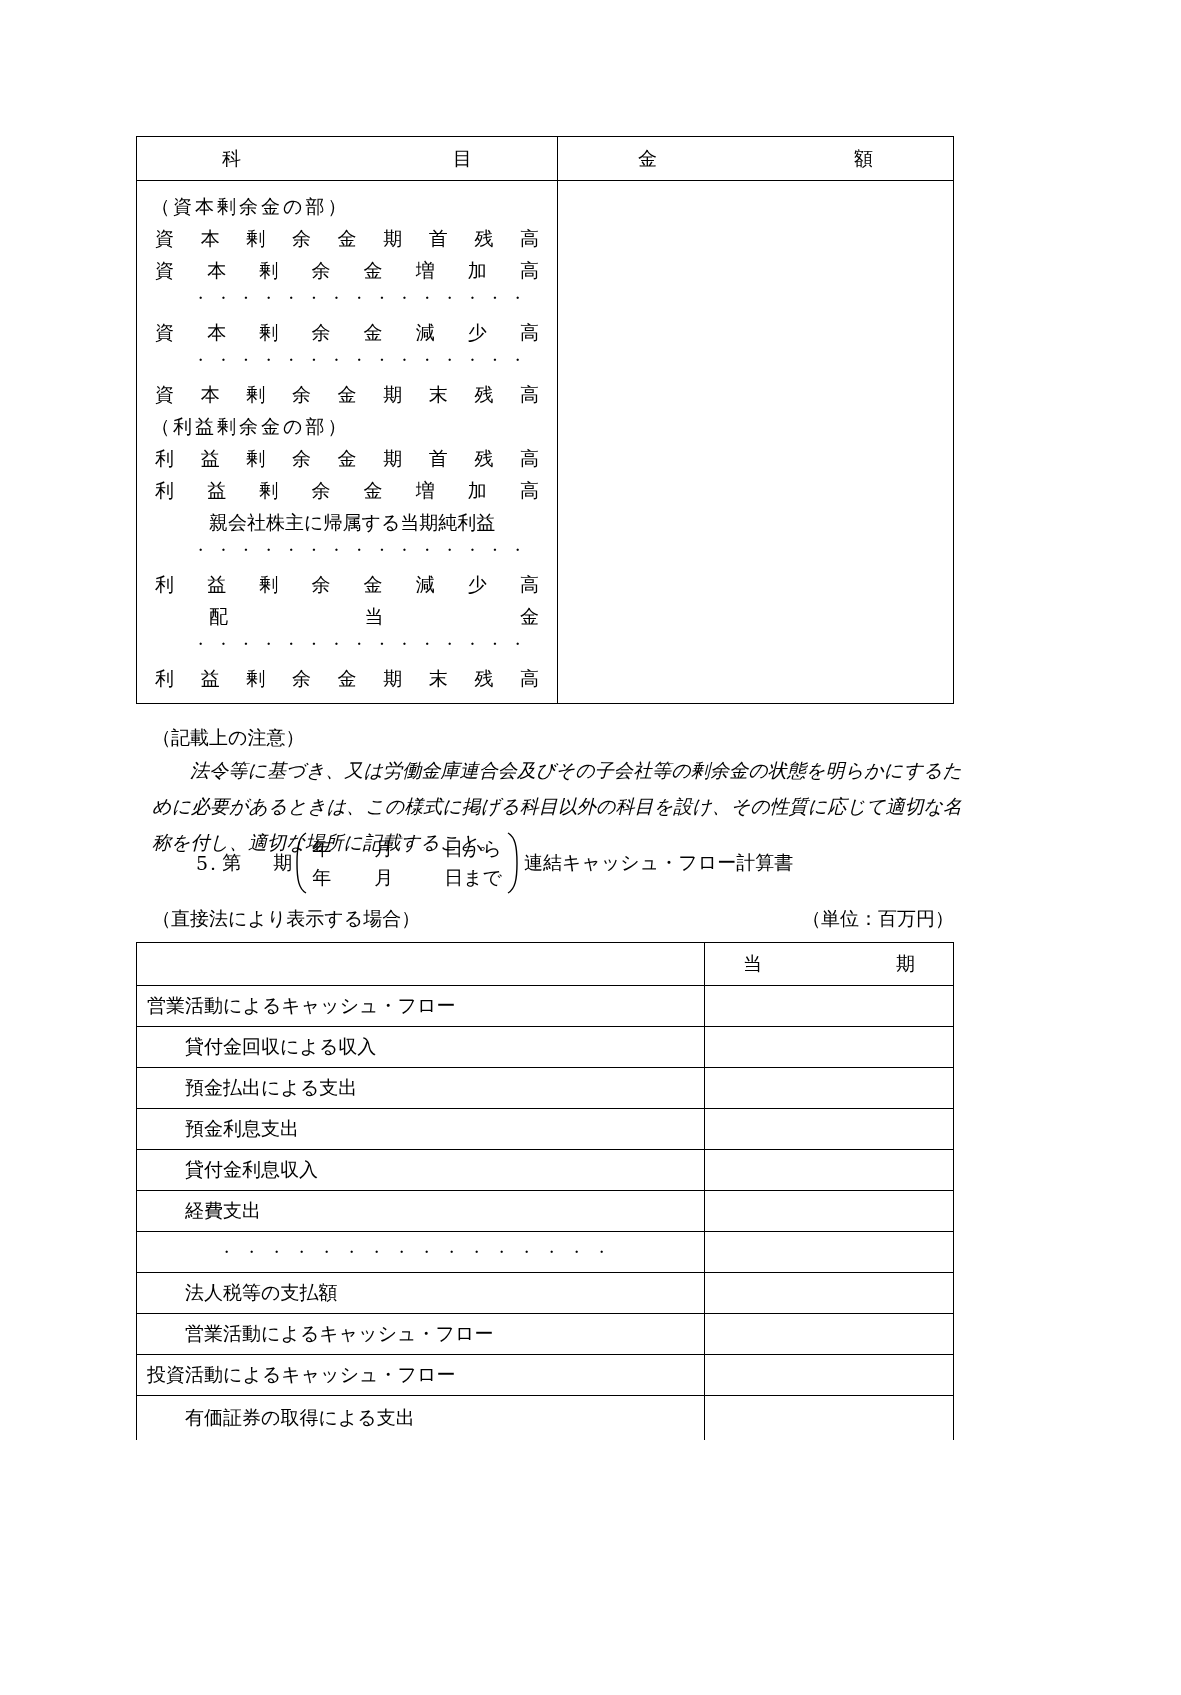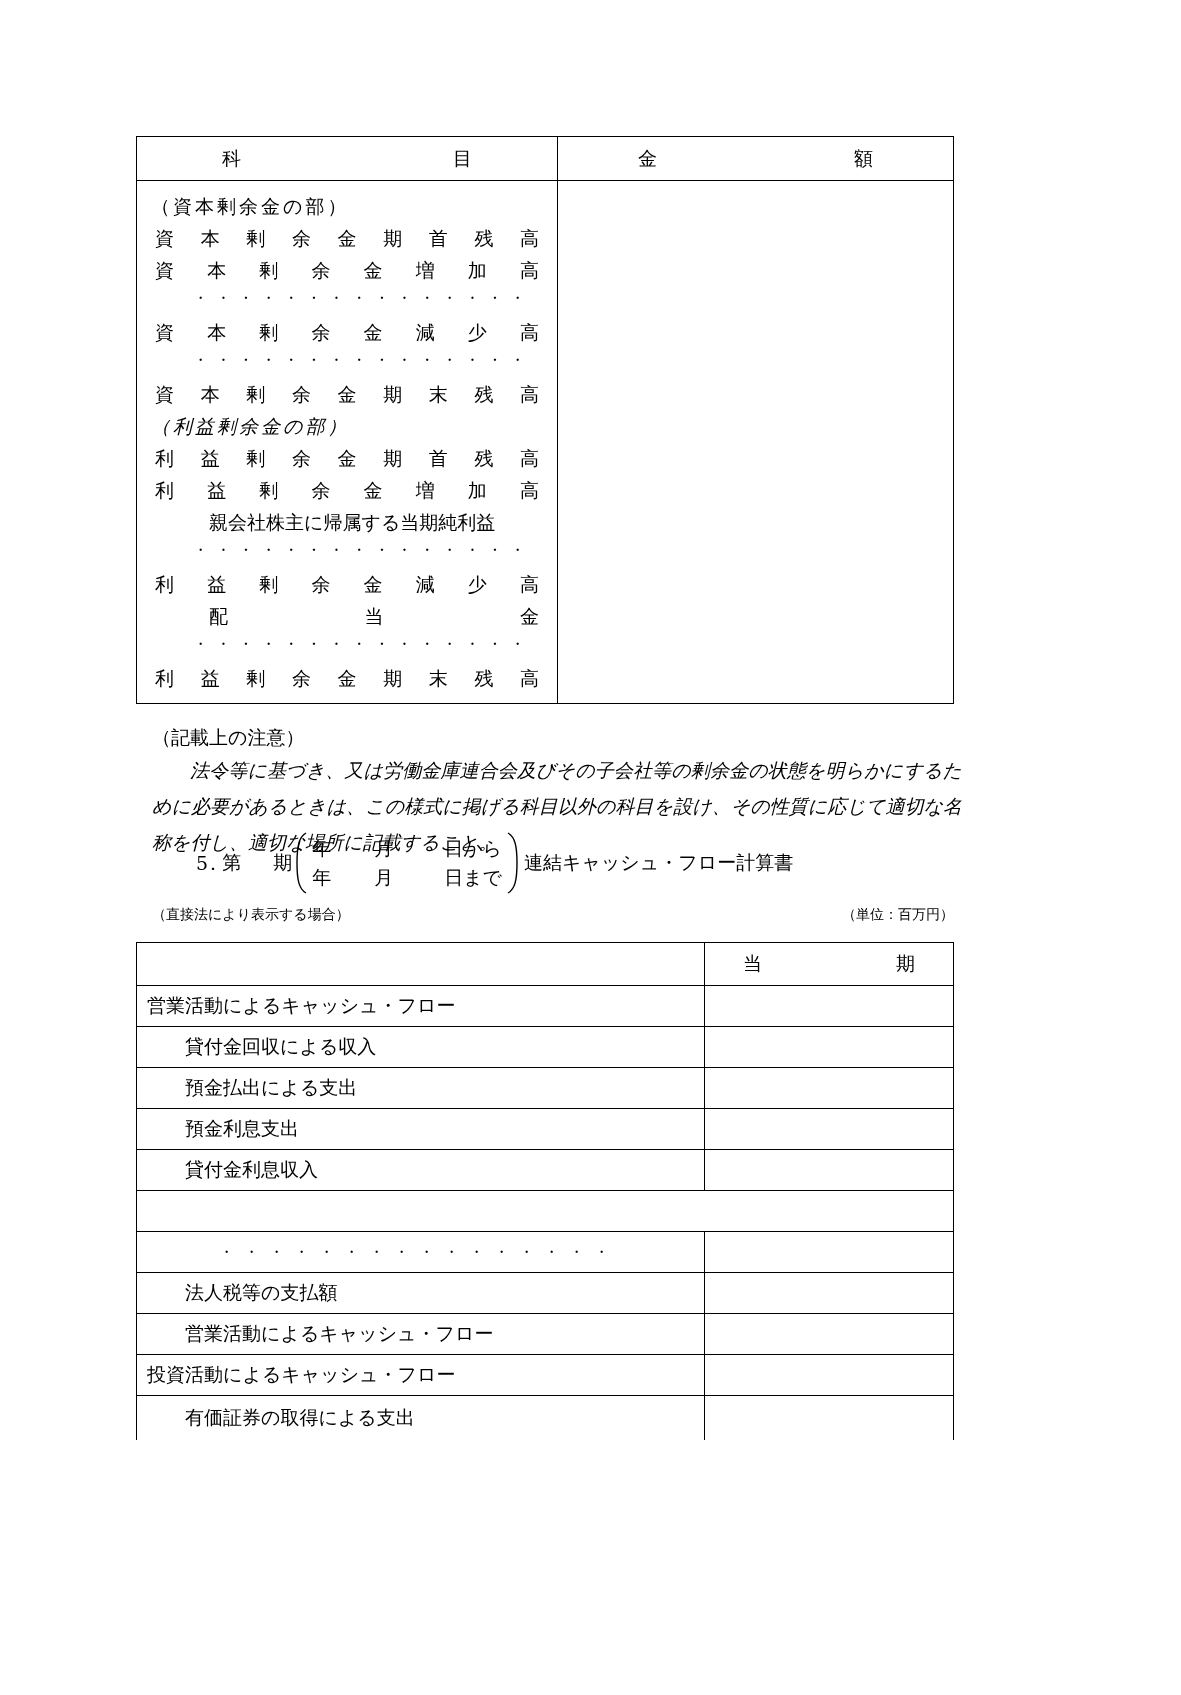--- a/index.html
+++ b/index.html
@@ -156,21 +156,21 @@
   .sec5-title { font-size: 19px; margin-left: 2px; }
 
   
   .cap-row {
     position: absolute;
     left: 152px;
     top: 906px;
     width: 802px;
     display: flex;
     justify-content: space-between;
-    font-size: 14px;
+    font-size: 19px;
   }
 
   
   .tbl2 {
     position: absolute;
     left: 136px;
     top: 942px;
     width: 818px;
     border-left: 1.6px solid #000;
     border-right: 1.6px solid #000;
@@ -307,21 +307,21 @@
             <span>資</span>
             <span>本</span>
             <span>剰</span>
             <span>余</span>
             <span>金</span>
             <span>期</span>
             <span>末</span>
             <span>残</span>
             <span>高</span>
           </div>
-          <div class="item-line center-line"><span style="letter-spacing: 3px; font-style: italic;">（利益剰余金の部）</span></div>
+          <div class="item-line center-line"><span style="letter-spacing: 3px;">（利益剰余金の部）</span></div>
           <div class="item-line spread">
             <span>利</span>
             <span>益</span>
             <span>剰</span>
             <span>余</span>
             <span>金</span>
             <span>期</span>
             <span>首</span>
             <span>残</span>
             <span>高</span>
@@ -468,20 +468,21 @@
         </div>
         <div class="t2row">
           <div class="c1 ind">預金利息支出</div>
           <div class="c2"></div>
         </div>
         <div class="t2row">
           <div class="c1 ind">貸付金利息収入</div>
           <div class="c2"></div>
         </div>
         <div class="t2row">
+          <div class="c1 ind">経費支出</div>
           <div class="c2"></div>
         </div>
         <div class="t2row">
           <div class="c1 ind">
             <span class="t2dots">
               <span>・</span>
               <span>・</span>
               <span>・</span>
               <span>・</span>
               <span>・</span>

